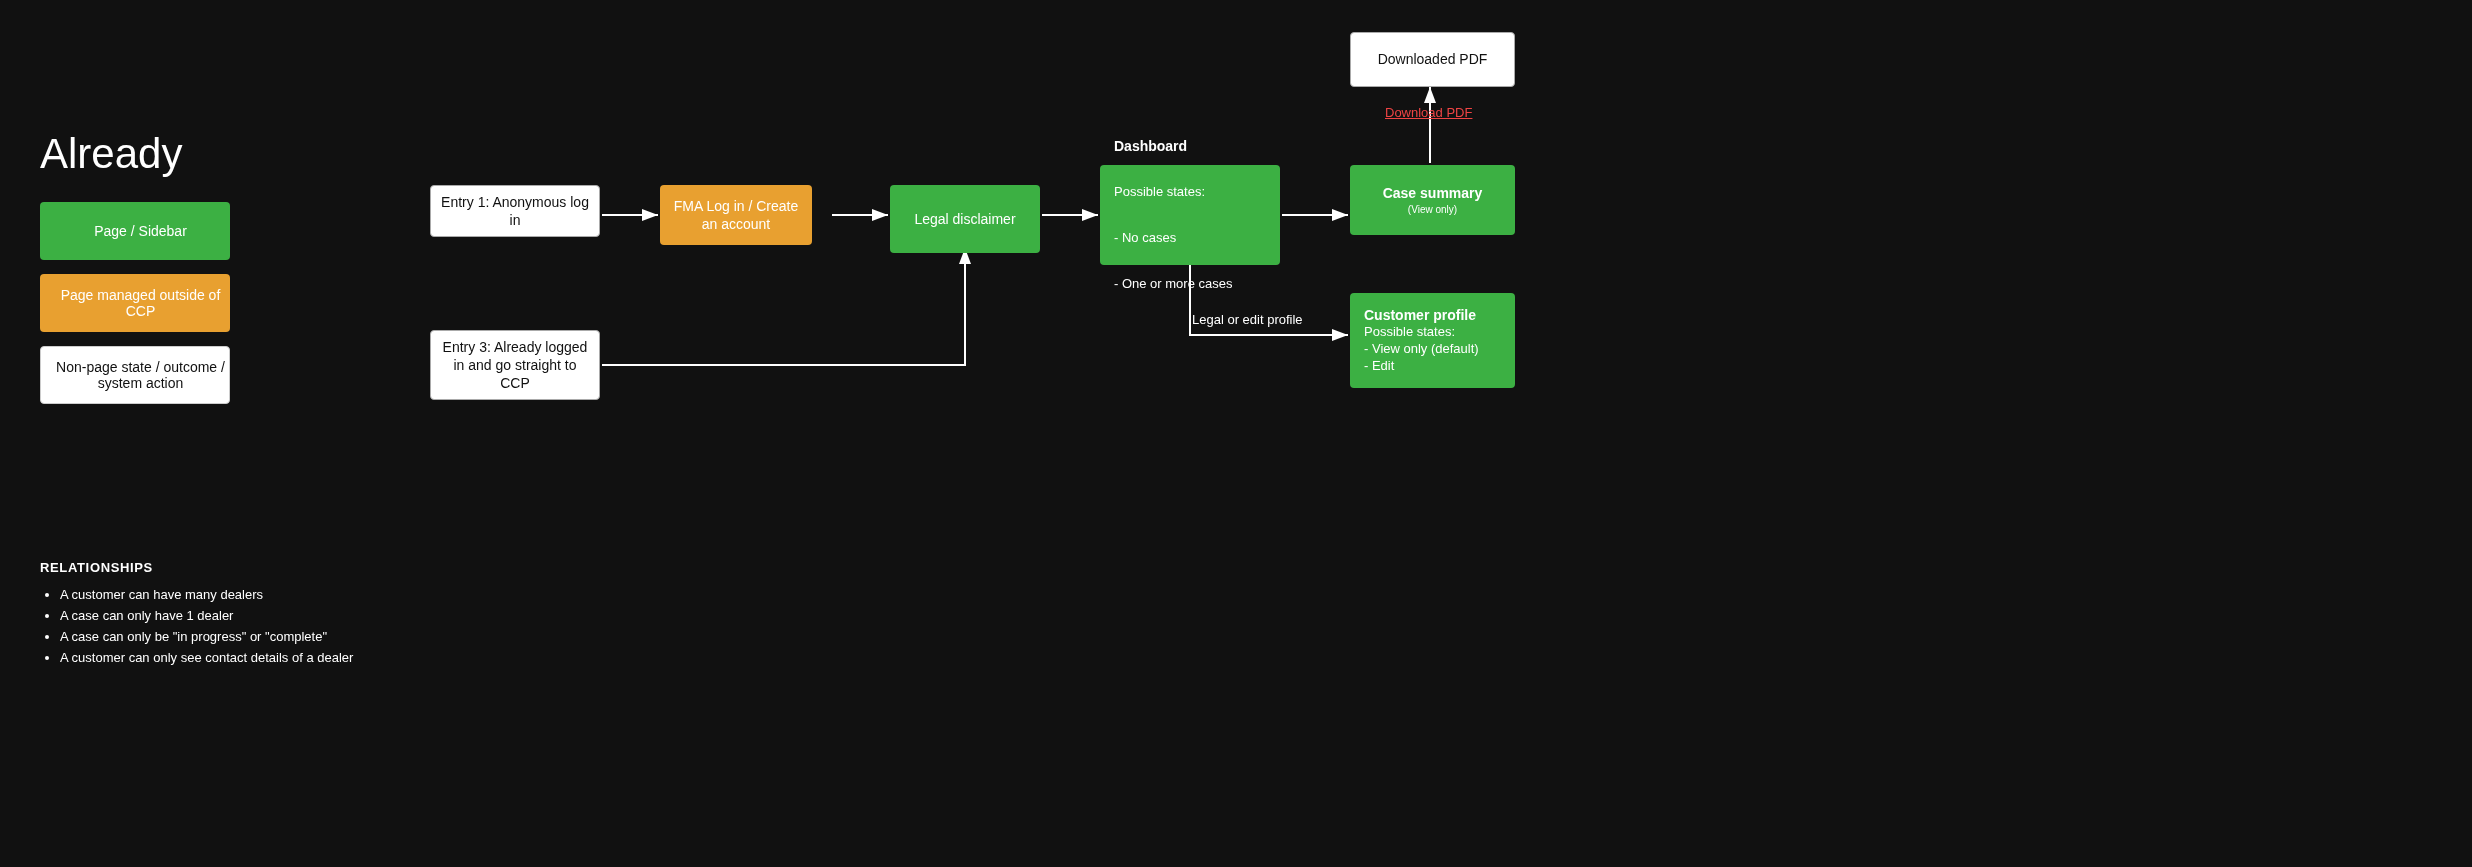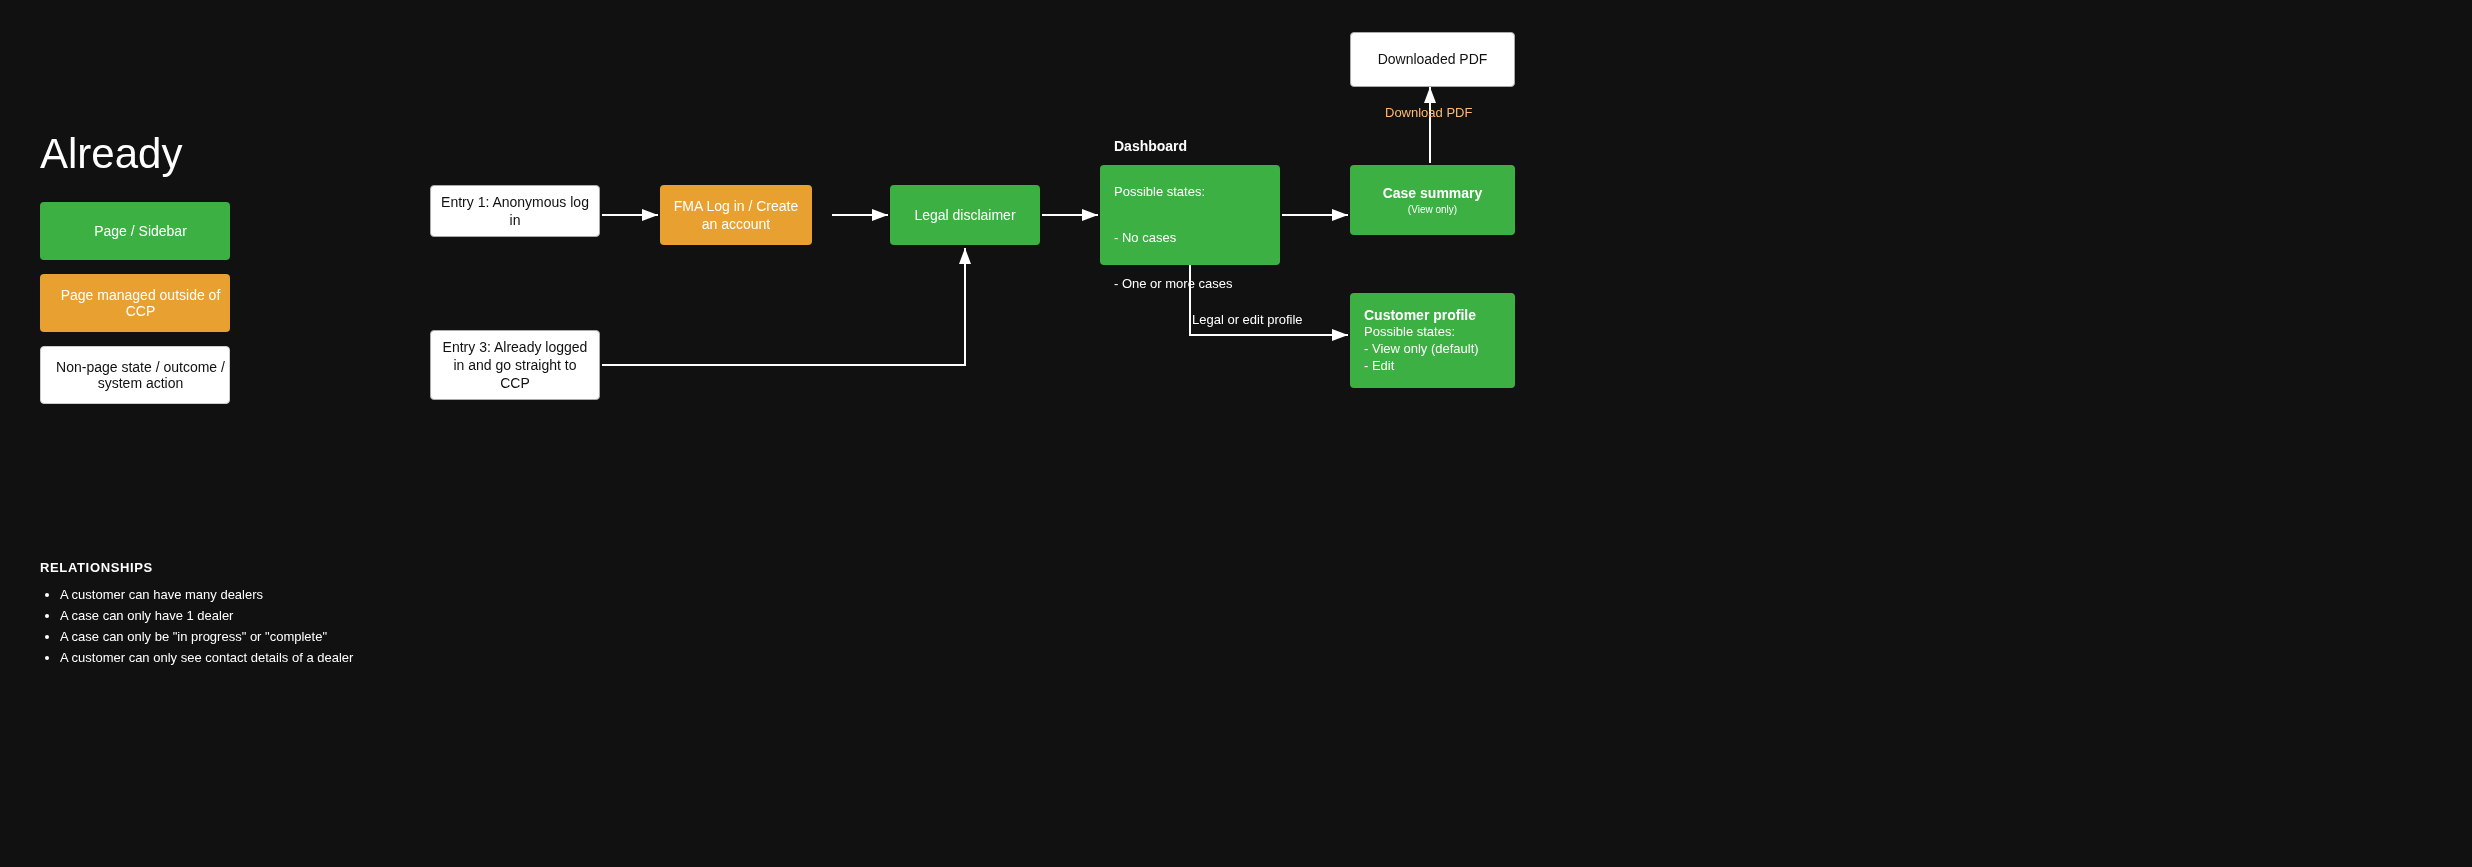--- a/index.html
+++ b/index.html
@@ -177,37 +177,37 @@
   </svg>
 
   <div class="node node-white" style="left:60px; top:185px; width:170px; height:52px;">
     Entry 1: Anonymous log in
   </div>
 
   <div class="node node-orange" style="left:290px; top:185px; width:152px; height:60px;">
     FMA Log in / Create an account
   </div>
 
-  <div class="node node-green" style="left:520px; top:185px; width:150px; height:60px;">
+  <div class="node node-green" style="left:520px; top:185px; width:150px; height:68px;">
     Legal disclaimer
   </div>
 
   <div class="node node-green" style="left:730px; top:165px; width:180px; height:100px; flex-direction:column; align-items:flex-start; padding:12px 14px;gap:29px;">
     <strong>Dashboard</strong>
     <span style="font-weight:400; font-size:13px;">Possible states:</span>
     <span style="font-weight:400; font-size:13px;">- No cases</span>
     <span style="font-weight:400; font-size:13px;">- One or more cases</span>
   </div>
 
   <div class="node node-green" style="left:980px; top:165px; width:165px; height:70px; flex-direction:column;">
     <strong>Case summary</strong>
     <span style="font-weight:400; font-size:10px;">(View only)</span>
   </div>
 
-  <div style="position:absolute; left:1015px; top:105px; font-size:13px; color:#fdba74;">
+  <div style="position:absolute; left:1015px; top:105px; font-size:13px; color:#ef4444;text-decoration:underline;">
     Download PDF
   </div>
 
   <div class="node node-white" style="left:980px; top:32px; width:165px; height:55px;">
     Downloaded PDF
   </div>
 
   <div class="node node-white" style="left:60px; top:330px; width:170px; height:70px;">
     Entry 3: Already logged in and go straight to CCP
   </div>

